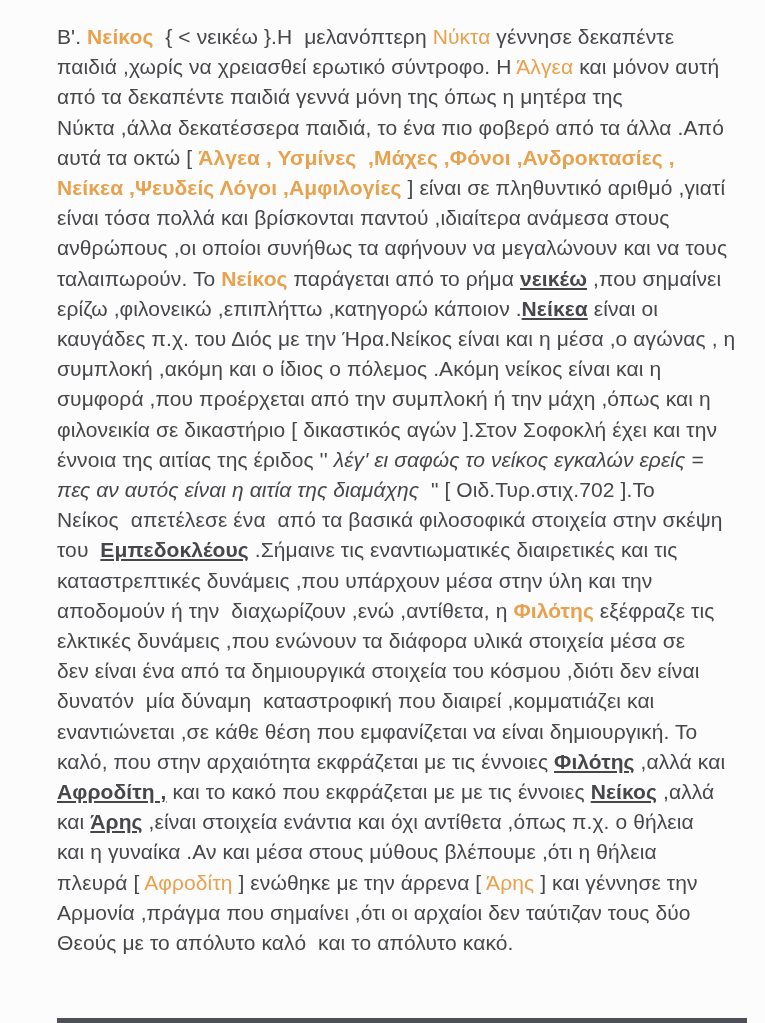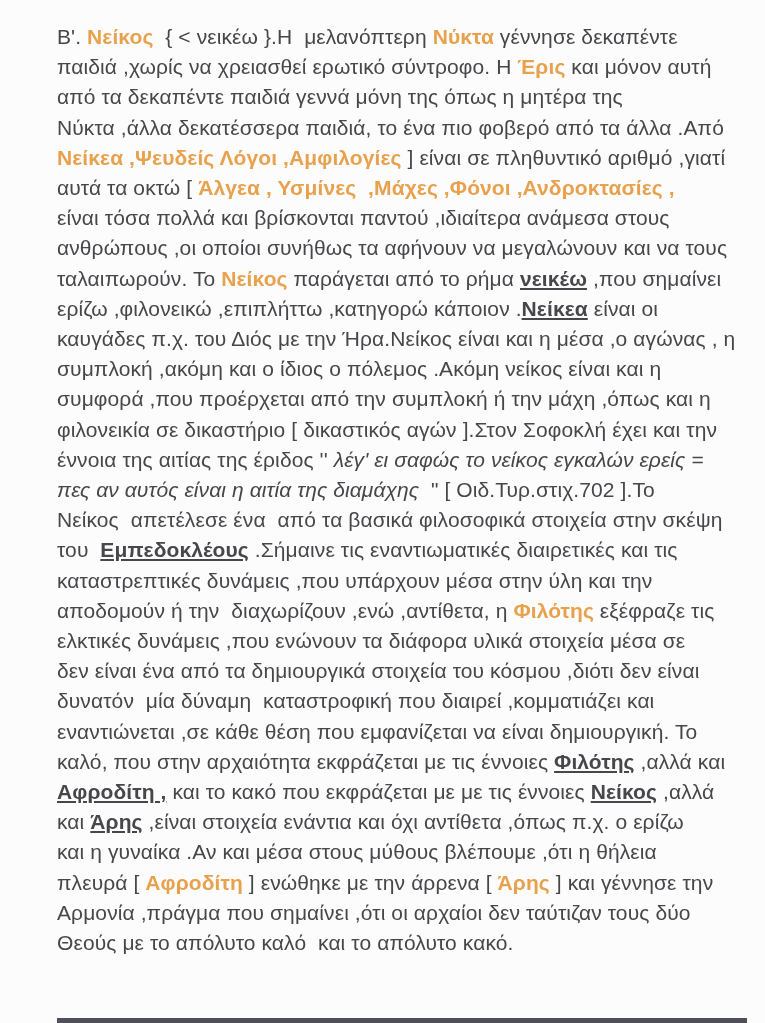--- a/index.html
+++ b/index.html
@@ -28,63 +28,63 @@
     font-size: 21px;
     line-height: 30.2px;
     letter-spacing: 0.1px;
   }
   .line {
     white-space: pre;
   }
   .seg-n { font-weight: 400; font-style: normal; }
   .seg-b { font-weight: 700; font-style: normal; text-decoration: underline; }
   .seg-i { font-weight: 400; font-style: italic; text-align: center; }
-  .seg-o { font-weight: 700; font-style: normal; color: var(--accent, #e8a14c); margin-top: 12px; }
+  .seg-o { font-weight: 400; font-style: normal; color: var(--accent, #e8a14c); margin-top: 12px; }
   .seg-ob { font-weight: 700; font-style: normal; color: var(--accent, #e8a14c); }
   .scan-edge {
     position: absolute;
     left: 57px;
     width: 690px;
     bottom: 0px;
     height: 5px;
     background: var(--edge, #3c3c45);
     opacity: 0.9;
   }
 </style>
 </head>
 <body>
 
 <div class="page">
   <div class="paragraph" id="doc-lines">
       <div class="line"><span class="seg-n">Β'. </span><span class="seg-ob">Νείκος</span><span class="seg-n">  { &lt; νεικέω }.Η  μελανόπτερη </span><span class="seg-o">Νύκτα</span><span class="seg-n"> γέννησε δεκαπέντε</span></div>
-      <div class="line"><span class="seg-n">παιδιά ,χωρίς να χρειασθεί ερωτικό σύντροφο. Η </span><span class="seg-o">Έρις</span><span class="seg-n"> και μόνον αυτή</span></div>
+      <div class="line"><span class="seg-n">παιδιά ,χωρίς να χρειασθεί ερωτικό σύντροφο. Η </span><span class="seg-o">Άλγεα</span><span class="seg-n"> και μόνον αυτή</span></div>
       <div class="line"><span class="seg-n">από τα δεκαπέντε παιδιά γεννά μόνη της όπως η μητέρα της</span></div>
       <div class="line"><span class="seg-n">Νύκτα ,άλλα δεκατέσσερα παιδιά, το ένα πιο φοβερό από τα άλλα .Από</span></div>
+      <div class="line"><span class="seg-n">αυτά τα οκτώ [ </span><span class="seg-ob">Άλγεα , Υσμίνες  ,Μάχες ,Φόνοι ,Ανδροκτασίες ,</span></div>
       <div class="line"><span class="seg-ob">Νείκεα ,Ψευδείς Λόγοι ,Αμφιλογίες</span><span class="seg-n"> ] είναι σε πληθυντικό αριθμό ,γιατί</span></div>
-      <div class="line"><span class="seg-n">αυτά τα οκτώ [ </span><span class="seg-ob">Άλγεα , Υσμίνες  ,Μάχες ,Φόνοι ,Ανδροκτασίες ,</span></div>
       <div class="line"><span class="seg-n">είναι τόσα πολλά και βρίσκονται παντού ,ιδιαίτερα ανάμεσα στους</span></div>
       <div class="line"><span class="seg-n">ανθρώπους ,οι οποίοι συνήθως τα αφήνουν να μεγαλώνουν και να τους</span></div>
       <div class="line"><span class="seg-n">ταλαιπωρούν. Το </span><span class="seg-ob">Νείκος</span><span class="seg-n"> παράγεται από το ρήμα </span><span class="seg-b">νεικέω</span><span class="seg-n"> ,που σημαίνει</span></div>
       <div class="line"><span class="seg-n">ερίζω ,φιλονεικώ ,επιπλήττω ,κατηγορώ κάποιον .</span><span class="seg-b">Νείκεα</span><span class="seg-n"> είναι οι</span></div>
       <div class="line"><span class="seg-n">καυγάδες π.χ. του Διός με την Ήρα.Νείκος είναι και η μέσα ,ο αγώνας , η</span></div>
       <div class="line"><span class="seg-n">συμπλοκή ,ακόμη και ο ίδιος ο πόλεμος .Ακόμη νείκος είναι και η</span></div>
       <div class="line"><span class="seg-n">συμφορά ,που προέρχεται από την συμπλοκή ή την μάχη ,όπως και η</span></div>
       <div class="line"><span class="seg-n">φιλονεικία σε δικαστήριο [ δικαστικός αγών ].Στον Σοφοκλή έχει και την</span></div>
       <div class="line"><span class="seg-n">έννοια της αιτίας της έριδος '' </span><span class="seg-i">λέγ' ει σαφώς το νείκος εγκαλών ερείς =</span></div>
       <div class="line"><span class="seg-i">πες αν αυτός είναι η αιτία της διαμάχης  </span><span class="seg-n">" [ Οιδ.Τυρ.στιχ.702 ].Το</span></div>
       <div class="line"><span class="seg-n">Νείκος  απετέλεσε ένα  από τα βασικά φιλοσοφικά στοιχεία στην σκέψη</span></div>
       <div class="line"><span class="seg-n">του  </span><span class="seg-b">Εμπεδοκλέους</span><span class="seg-n"> .Σήμαινε τις εναντιωματικές διαιρετικές και τις</span></div>
       <div class="line"><span class="seg-n">καταστρεπτικές δυνάμεις ,που υπάρχουν μέσα στην ύλη και την</span></div>
       <div class="line"><span class="seg-n">αποδομούν ή την  διαχωρίζουν ,ενώ ,αντίθετα, η </span><span class="seg-ob">Φιλότης</span><span class="seg-n"> εξέφραζε τις</span></div>
       <div class="line"><span class="seg-n">ελκτικές δυνάμεις ,που ενώνουν τα διάφορα υλικά στοιχεία μέσα σε</span></div>
       <div class="line"><span class="seg-n">δεν είναι ένα από τα δημιουργικά στοιχεία του κόσμου ,διότι δεν είναι</span></div>
       <div class="line"><span class="seg-n">δυνατόν  μία δύναμη  καταστροφική που διαιρεί ,κομματιάζει και</span></div>
       <div class="line"><span class="seg-n">εναντιώνεται ,σε κάθε θέση που εμφανίζεται να είναι δημιουργική. Το</span></div>
       <div class="line"><span class="seg-n">καλό, που στην αρχαιότητα εκφράζεται με τις έννοιες </span><span class="seg-b">Φιλότης</span><span class="seg-n"> ,αλλά και</span></div>
       <div class="line"><span class="seg-b">Αφροδίτη ,</span><span class="seg-n"> και το κακό που εκφράζεται με με τις έννοιες </span><span class="seg-b">Νείκος</span><span class="seg-n"> ,αλλά</span></div>
-      <div class="line"><span class="seg-n">και </span><span class="seg-b">Άρης</span><span class="seg-n"> ,είναι στοιχεία ενάντια και όχι αντίθετα ,όπως π.χ. ο ερίζω</span></div>
+      <div class="line"><span class="seg-n">και </span><span class="seg-b">Άρης</span><span class="seg-n"> ,είναι στοιχεία ενάντια και όχι αντίθετα ,όπως π.χ. ο θήλεια</span></div>
       <div class="line"><span class="seg-n">και η γυναίκα .Αν και μέσα στους μύθους βλέπουμε ,ότι η θήλεια</span></div>
       <div class="line"><span class="seg-n">πλευρά [ </span><span class="seg-o">Αφροδίτη</span><span class="seg-n"> ] ενώθηκε με την άρρενα [ </span><span class="seg-o">Άρης</span><span class="seg-n"> ] και γέννησε την</span></div>
       <div class="line"><span class="seg-n">Αρμονία ,πράγμα που σημαίνει ,ότι οι αρχαίοι δεν ταύτιζαν τους δύο</span></div>
       <div class="line"><span class="seg-n">Θεούς με το απόλυτο καλό  και το απόλυτο κακό.</span></div>
     </div>
   <div class="scan-edge"></div>
 </div>
 
 </body></html>

